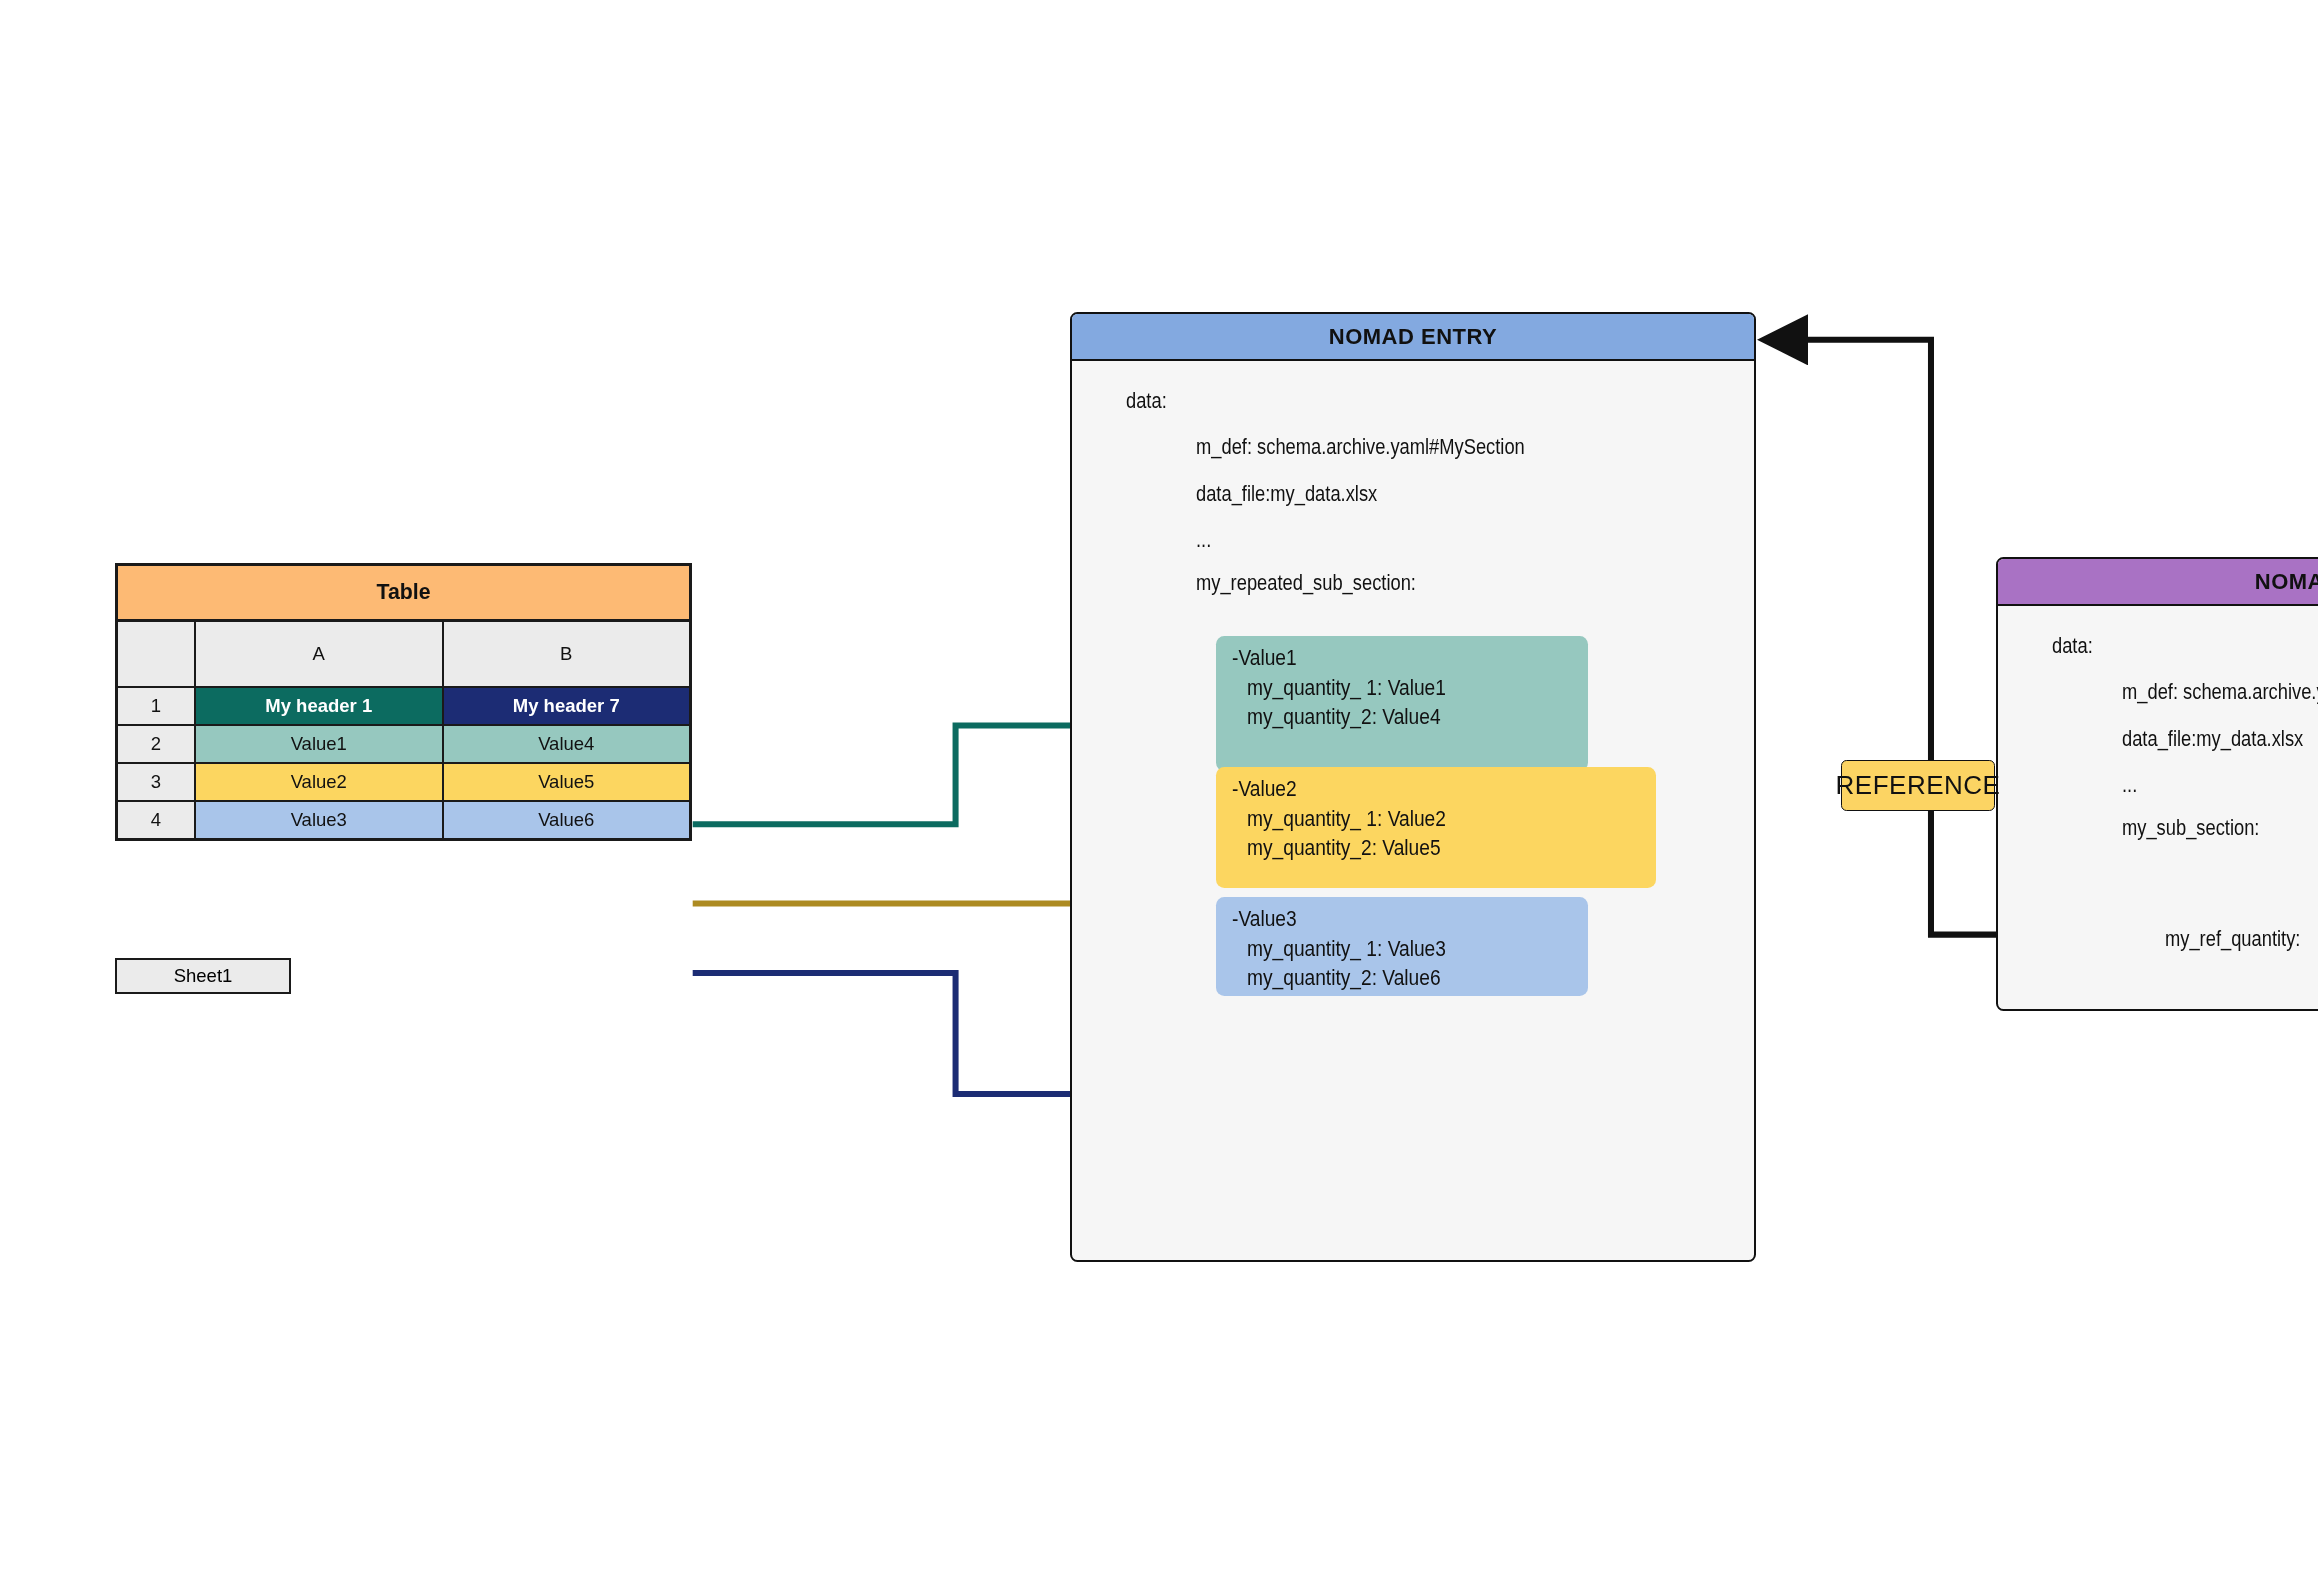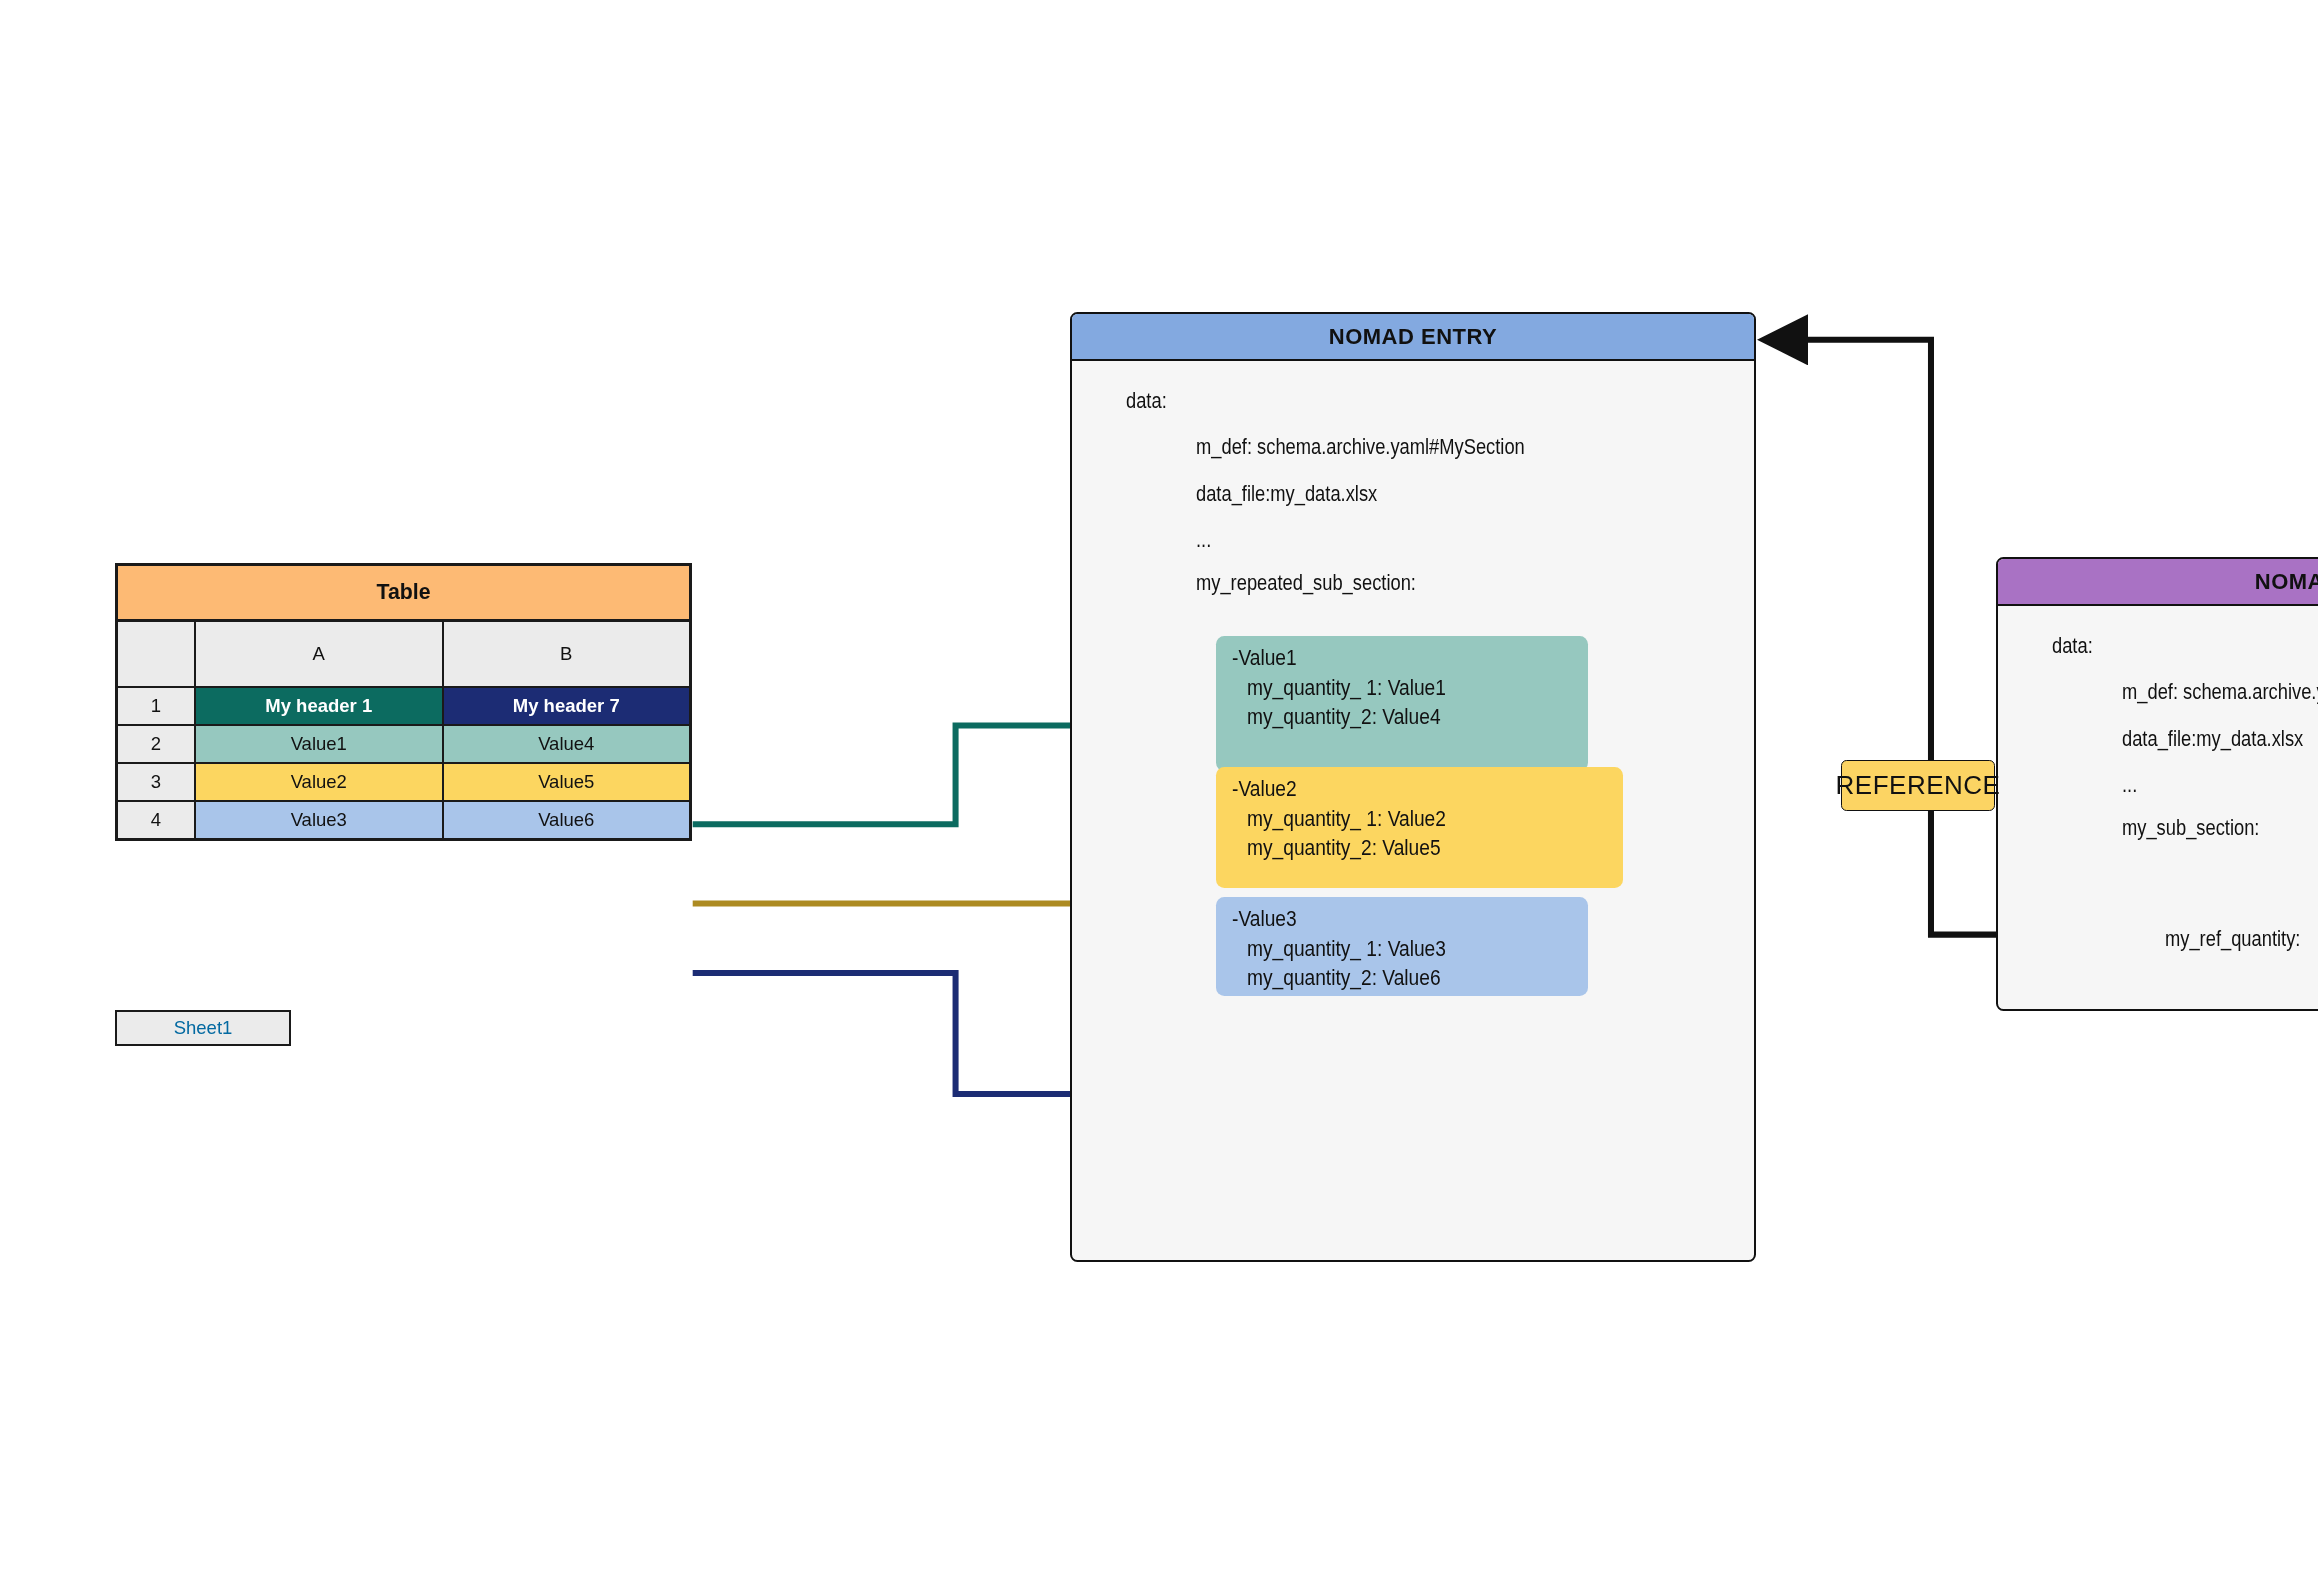--- a/index.html
+++ b/index.html
@@ -76,31 +76,31 @@
   .scell.colA { border-right: 2.3px solid #1a1a1a; }
   .c-hdr1 { background: #0c6b60 !important; color: #ffffff !important; font-weight: bold; }
   .c-hdr2 { background: #1c2c74 !important; color: #ffffff !important; font-weight: bold; }
   .c-green { background: #96c8bf !important; }
   .c-yellow { background: #fcd660 !important; }
   .c-blue  { background: #a9c5ea !important; }
 
   .sheet-tab {
     position: absolute;
     left: 115px;
-    top: 1010px;
+    top: 958px;
     width: 176px;
     height: 36px;
     background: #ebebeb;
     border: 2.8px solid #1a1a1a;
     box-sizing: border-box;
     display: flex;
     align-items: center;
     justify-content: center;
     font-size: 18.5px;
-    color: #0369a1;
+    color: #000000;
   }
 
   
   .card {
     position: absolute;
     box-sizing: border-box;
     border: 2.8px solid #111111;
     border-radius: 7.4px;
     background: #f6f6f6;
     overflow: hidden;
@@ -254,21 +254,21 @@
       <div class="yaml" style="left:124px; top:121px;">data_file:my_data.xlsx</div>
       <div class="yaml" style="left:124px; top:167px;">...</div>
       <div class="yaml" style="left:124px; top:210px;">my_repeated_sub_section:</div>
 
       <div class="chip green" style="left:144px; top:275px; width:372px; height:135px;">
         <div class="chip-line">-Value1</div>
         <div class="chip-line ind">my_quantity_ 1: Value1</div>
         <div class="chip-line ind">my_quantity_2: Value4</div>
       </div>
 
-      <div class="chip yellow" style="left:144px; top:406px; width:407px; height:121px;">
+      <div class="chip yellow" style="left:144px; top:406px; width:440px; height:121px;">
         <div class="chip-line">-Value2</div>
         <div class="chip-line ind">my_quantity_ 1: Value2</div>
         <div class="chip-line ind">my_quantity_2: Value5</div>
       </div>
 
       <div class="chip blue" style="left:144px; top:536px; width:372px; height:99px;">
         <div class="chip-line">-Value3</div>
         <div class="chip-line ind">my_quantity_ 1: Value3</div>
         <div class="chip-line ind">my_quantity_2: Value6</div>
       </div>

